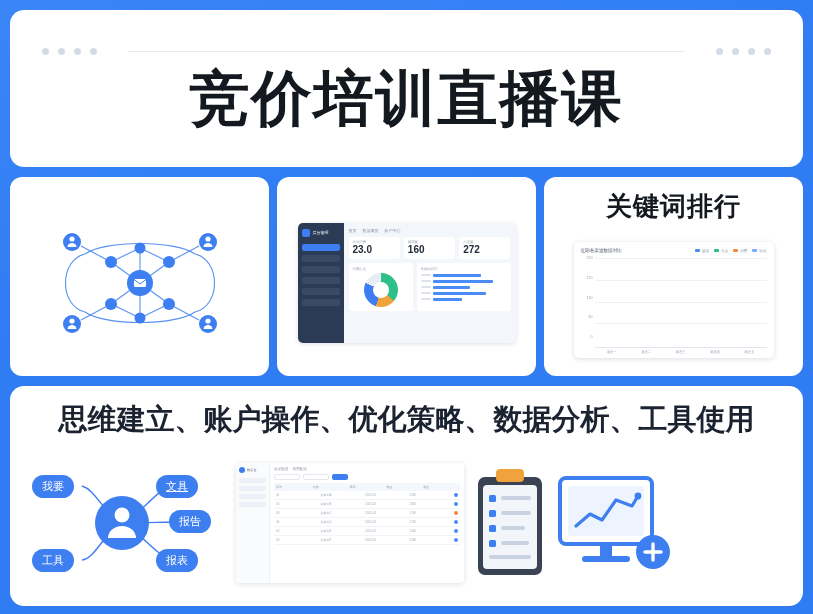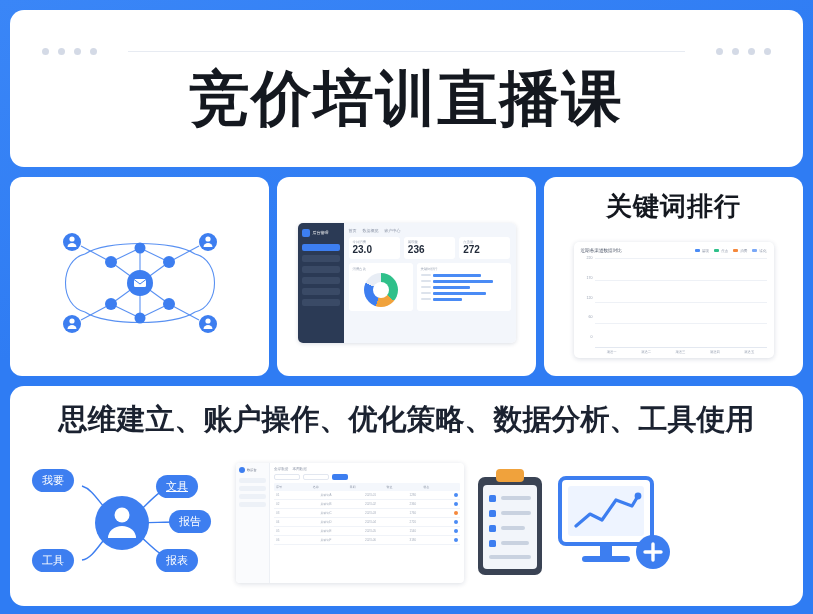--- a/index.html
+++ b/index.html
@@ -275,21 +275,21 @@
               <span>数据概览</span>
               <span>账户中心</span>
             </div>
             <div class="kpis">
               <div class="kpi">
                 <div class="lbl">今日消费</div>
                 <div class="val">23.0</div>
               </div>
               <div class="kpi">
                 <div class="lbl">展现量</div>
-                <div class="val">236</div>
+                <div class="val">160</div>
               </div>
               <div class="kpi">
                 <div class="lbl">点击量</div>
                 <div class="val">272</div>
               </div>
             </div>
             <div class="dash-lower">
               <div class="donut-card">
                 <div class="hd">消费占比</div>
                 <div class="donut"></div>
@@ -407,21 +407,21 @@
             <path d="M96 59 C78 50, 70 26, 56 22"></path>
             <path d="M96 59 C118 50, 128 24, 150 22"></path>
             <path d="M96 59 C124 59, 136 58, 152 58"></path>
             <path d="M96 59 C78 68, 70 94, 56 96"></path>
             <path d="M96 59 C118 70, 130 94, 150 96"></path>
           </g>
           <circle cx="96" cy="59" r="27" fill="#3d7ef0"></circle>
           <circle cx="96" cy="51" r="7.5" fill="#ffffff"></circle>
           <path d="M82 74 a14 12 0 0 1 28 0 z" fill="#ffffff"></path>
         </svg>
-        <div class="pill" style="left:6px;  top:5px;">我要</div>
+        <div class="pill" style="left:6px;  top:11px;">我要</div>
         <div class="pill" style="left:130px;top:11px;text-decoration:underline;">文具</div>
         <div class="pill" style="left:143px;top:46px;">报告</div>
         <div class="pill" style="left:6px;  top:85px;">工具</div>
         <div class="pill" style="left:130px;top:85px;">报表</div>
       </div>
 
       <div class="tablecard">
         <div class="tbl-side">
           <div class="lg">
               <i></i>

